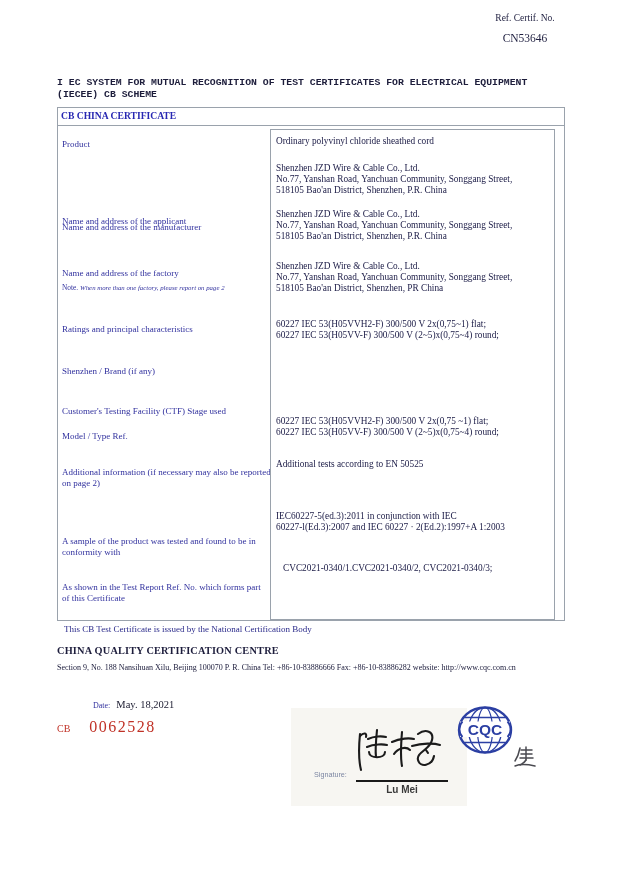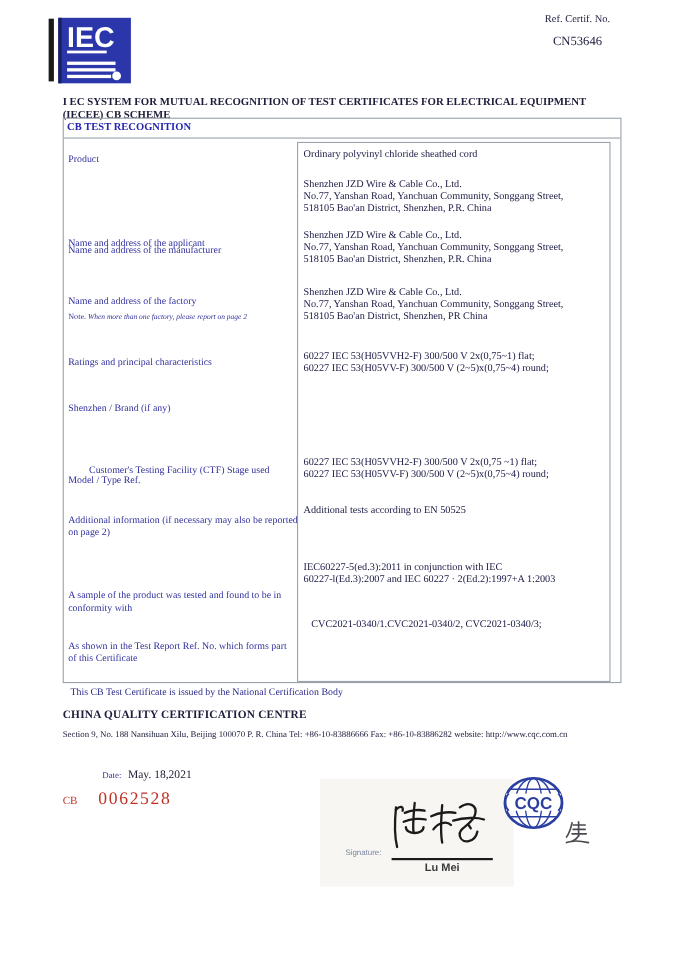--- a/index.html
+++ b/index.html
@@ -5,39 +5,39 @@
   html,body{margin:0;padding:0;}
   body{width:620px;height:878px;background:#fff;font-family:"Liberation Serif",serif;}
   .page{position:relative;width:620px;height:878px;background:#ffffff;overflow:hidden;}
   .abs{position:absolute;}
 
   
   .iec-logo{left:44px;top:16px;}
   .ref-block{left:458px;top:13px;width:134px;text-align:center;color:#1e1e3f;}
   .ref-label{font-size:9.5px;}
   .ref-no{font-size:11.5px;margin-top:9px;}
-  .heading{left:57px;top:87px;width:502px;font-weight:bold;font-size:9.8px;line-height:11.5px;color:#1d1d3b;}
+  .heading{left:57px;top:77px;width:502px;font-weight:bold;font-size:9.8px;line-height:11.5px;color:#1d1d3b;font-family:Liberation Mono, monospace;}
 
   
   .tbl{left:57px;top:107px;width:506px;height:512px;border:1px solid #9aa2ac;}
   .tbl-title{padding:2px 0 0 3px;height:15px;border-bottom:1px solid #9aa2ac;color:#2727b2;font-weight:bold;font-size:9.6px;}
   .inner{position:absolute;left:212px;top:21px;width:283px;height:489px;border:1px solid #9aa2ac;}
   .lbl{position:absolute;left:4px;width:202px;font-size:9px;color:#31319e;line-height:10.5px;}
   .lbl.wide{width:212px;}
   .note{position:absolute;left:4px;top:175px;font-size:7.4px;color:#31319e;}
   .note .it{font-style:italic;font-size:6.8px;}
   .val{position:absolute;left:5px;width:272px;font-size:9.3px;line-height:10.8px;color:#20204a;white-space:pre-line;}
 
   .l-product{top:31px;}      .v-product{top:6px;}
   .l-applicant{top:72px;margin-top:36px;}    .v-applicant{top:33px;}
   .l-manufacturer{top:114px;}.v-manufacturer{top:79px;}
   .l-factory{top:160px;}     .v-factory{top:131px;}
   .l-ratings{top:216px;}     .v-ratings{top:189px;}
   .l-trademark{top:258px;}
-  .l-ctf{top:314px;text-align:center;}
+  .l-ctf{top:298px;}
   .l-model{top:323px;}       .v-model{top:286px;}
   .l-additional{top:359px;}  .v-additional{top:329px;}
   .l-conformity{top:428px;}  .v-conformity{top:381px;}
   .l-testreport{top:474px;}  .v-testreport{top:433px;left:12px;}
 
   
   .issued{left:64px;top:624px;font-size:9px;color:#2a2a8a;}
   .issuer{left:57px;top:645px;font-size:10.3px;font-weight:bold;color:#1d1d3c;letter-spacing:.2px;}
   .issuer-addr{left:57px;top:663px;width:520px;font-size:8px;color:#20203f;}
   .date-line{left:57px;top:694px;}
@@ -53,43 +53,30 @@
   .sig-line{left:356px;top:780px;width:92px;height:2px;background:#1a1a1a;}
   .sig-name{left:356px;top:784px;width:92px;text-align:center;font-family:"Liberation Sans",sans-serif;font-weight:bold;font-size:10px;color:#3a3a3a;}
   .cqc-svg{left:456px;top:704px;}
   .jian-svg{left:512px;top:744px;}
 </style>
 </head>
 <body>
 
 <div class="page">
 
-  <div class="abs iec-logo">
-    <svg width="78" height="60" viewBox="0 0 78 60">
-      <rect x="0" y="1" width="5" height="57" fill="#1a1a1a"></rect>
-      <rect x="9" y="0" width="66" height="60" fill="#2a36aa"></rect>
-      <rect x="9" y="0" width="3" height="60" fill="#18205f"></rect>
-      <text x="17" y="27" font-family="Liberation Sans, sans-serif" font-size="26" font-weight="bold" fill="#ffffff">IEC</text>
-      <rect x="17" y="30" width="36" height="2.5" fill="#ffffff"></rect>
-      <rect x="17" y="40" width="44" height="3" fill="#ffffff"></rect>
-      <rect x="17" y="46" width="44" height="3" fill="#ffffff"></rect>
-      <rect x="17" y="52" width="40" height="3" fill="#ffffff"></rect>
-      <circle cx="62" cy="53" r="4" fill="#ffffff"></circle>
-    </svg>
-  </div>
 
   <div class="abs ref-block">
     <div class="ref-label">Ref. Certif. No.</div>
     <div class="ref-no">CN53646</div>
   </div>
 
   <div class="abs heading">I EC SYSTEM FOR MUTUAL RECOGNITION OF TEST CERTIFICATES FOR ELECTRICAL EQUIPMENT (IECEE) CB SCHEME</div>
 
   <div class="abs tbl">
-    <div class="tbl-title">CB TEST RECOGNITION</div>
+    <div class="tbl-title">CB CHINA CERTIFICATE</div>
 
     <div class="lbl l-product">Product</div>
     <div class="lbl l-applicant">Name and address of the applicant</div>
     <div class="lbl l-manufacturer">Name and address of the manufacturer</div>
     <div class="lbl l-factory">Name and address of the factory</div>
     <div class="note"><span>Note. </span><span class="it">When more than one factory, please report on page 2</span></div>
     <div class="lbl l-ratings">Ratings and principal characteristics</div>
     <div class="lbl l-trademark">Shenzhen / Brand (if any)</div>
     <div class="lbl l-ctf">Customer's Testing Facility (CTF) Stage used</div>
     <div class="lbl l-model">Model / Type Ref.</div>

